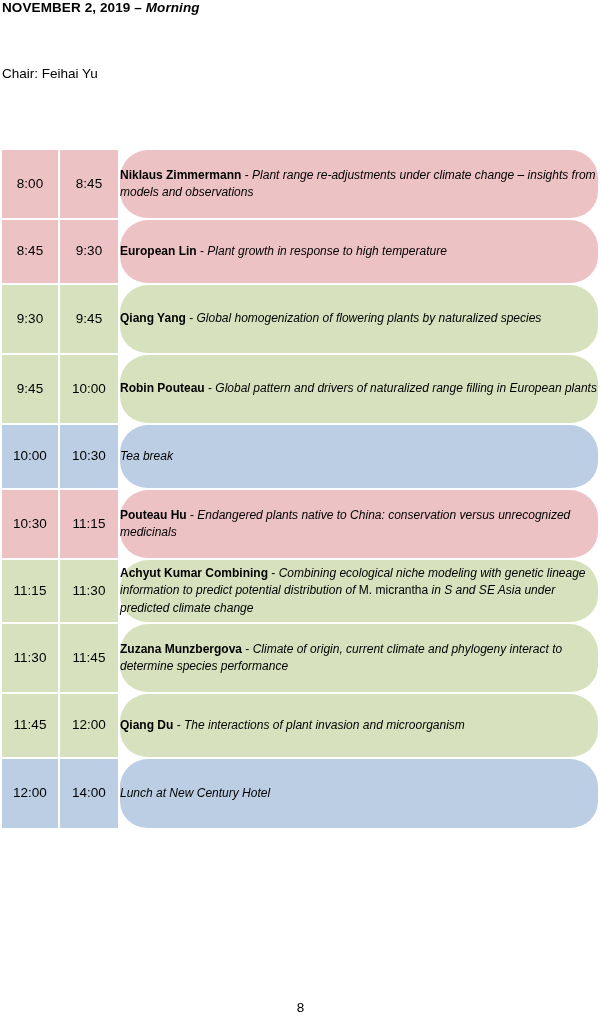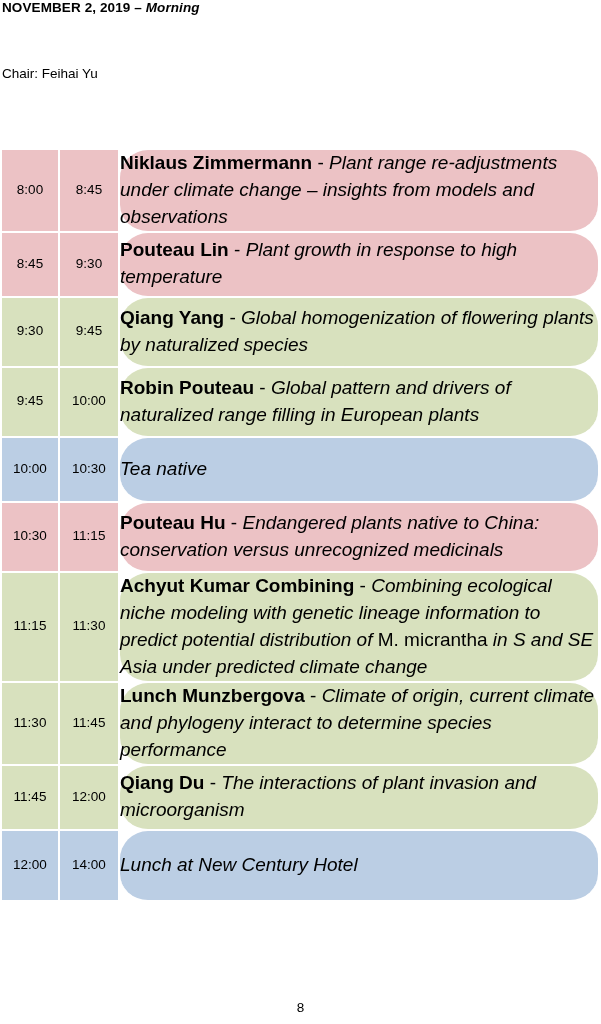--- a/index.html
+++ b/index.html
@@ -63,21 +63,21 @@
   .col-start { width: 58px; }
   .col-end   { width: 60px; }
   .col-desc  { width: 478px; }
 
   .cell-time {
     text-align: center;
     font-size: 13.5px;
     line-height: 1.25;
   }
   .cell-desc {
-    font-size: 19px;
+    font-size: 12px;
     line-height: 1.42;
     padding: 6px 10px 6px 6px;
     font-style: italic;
     border-radius: 28px;
   }
   .cell-desc .speaker {
     font-weight: bold;
     font-style: normal;
   }
   .cell-desc .sep {
@@ -127,57 +127,57 @@
 
       <tr class="tint-pink h-2line">
         <td class="cell-time">8:00</td>
         <td class="cell-time">8:45</td>
         <td class="cell-desc"><span class="speaker">Niklaus Zimmermann</span><span class="sep"> - </span><span>Plant range re-adjustments under climate change – insights from models and observations</span></td>
       </tr>
 
       <tr class="tint-pink h-1line">
         <td class="cell-time">8:45</td>
         <td class="cell-time">9:30</td>
-        <td class="cell-desc"><span class="speaker">Pouteau Lin</span><span class="sep"> - </span><span>Plant growth in response to high temperature</span></td>
+        <td class="cell-desc"><span class="speaker">European Lin</span><span class="sep"> - </span><span>Plant growth in response to high temperature</span></td>
       </tr>
 
       <tr class="tint-green h-2line">
         <td class="cell-time">9:30</td>
         <td class="cell-time">9:45</td>
         <td class="cell-desc"><span class="speaker">Qiang Yang</span><span class="sep"> - </span><span>Global homogenization of flowering plants by naturalized species</span></td>
       </tr>
 
       <tr class="tint-green h-2line">
         <td class="cell-time">9:45</td>
         <td class="cell-time">10:00</td>
         <td class="cell-desc"><span class="speaker">Robin Pouteau</span><span class="sep"> - </span><span>Global pattern and drivers of naturalized range filling in European plants</span></td>
       </tr>
 
       <tr class="tint-blue h-1line">
         <td class="cell-time">10:00</td>
         <td class="cell-time">10:30</td>
-        <td class="cell-desc"><span>Tea native</span></td>
+        <td class="cell-desc"><span>Tea break</span></td>
       </tr>
 
       <tr class="tint-pink h-2line">
         <td class="cell-time">10:30</td>
         <td class="cell-time">11:15</td>
         <td class="cell-desc"><span class="speaker">Pouteau Hu</span><span class="sep"> - </span><span>Endangered plants native to China: conservation versus unrecognized medicinals</span></td>
       </tr>
 
       <tr class="tint-green h-3line">
         <td class="cell-time">11:15</td>
         <td class="cell-time">11:30</td>
         <td class="cell-desc"><span class="speaker">Achyut Kumar Combining</span><span class="sep"> - </span><span>Combining ecological niche modeling with genetic lineage information to predict potential distribution of </span><span class="roman">M. micrantha</span><span> in S and SE Asia under predicted climate change</span></td>
       </tr>
 
       <tr class="tint-green h-2line">
         <td class="cell-time">11:30</td>
         <td class="cell-time">11:45</td>
-        <td class="cell-desc"><span class="speaker">Lunch Munzbergova</span><span class="sep"> - </span><span>Climate of origin, current climate and phylogeny interact to determine species performance</span></td>
+        <td class="cell-desc"><span class="speaker">Zuzana Munzbergova</span><span class="sep"> - </span><span>Climate of origin, current climate and phylogeny interact to determine species performance</span></td>
       </tr>
 
       <tr class="tint-green h-1line">
         <td class="cell-time">11:45</td>
         <td class="cell-time">12:00</td>
         <td class="cell-desc"><span class="speaker">Qiang Du</span><span class="sep"> - </span><span>The interactions of plant invasion and microorganism</span></td>
       </tr>
 
       <tr class="tint-blue h-lunch">
         <td class="cell-time">12:00</td>

